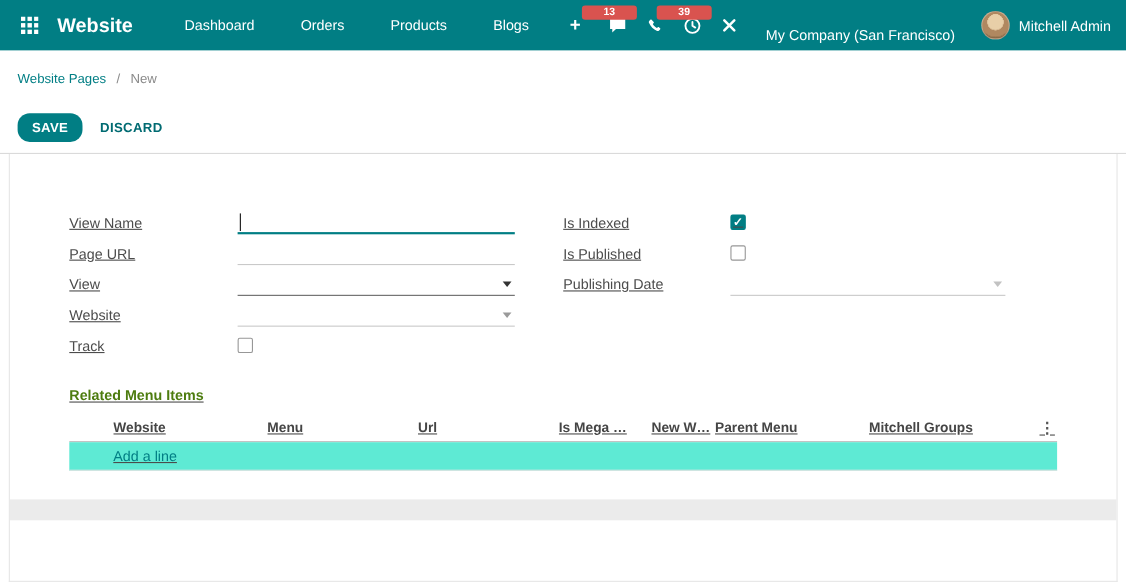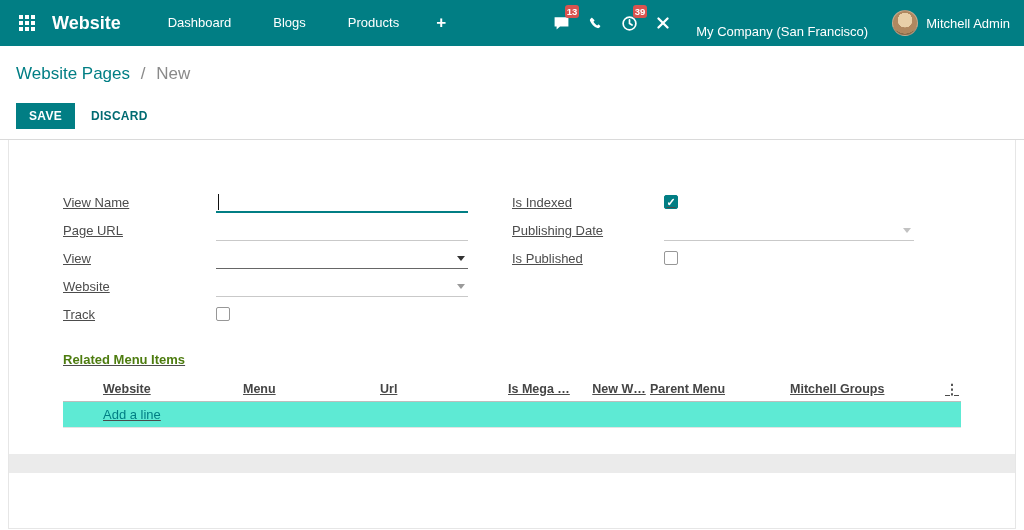--- a/index.html
+++ b/index.html
@@ -17,41 +17,41 @@
   }
   .icon-btn { width:34px; height:46px; display:flex; align-items:center; justify-content:center; cursor:pointer; }
   .brand { font-size:18px; font-weight:bold; margin:0 26px 0 8px; cursor:pointer; }
   .nav-menu { display:flex; align-items:center; height:46px;justify-content:space-between; }
   .nav-item { padding:0 21px; line-height:46px; font-size:13px; cursor:pointer; white-space:nowrap; }
   .nav-item.plus { font-size:17px; font-weight:bold; padding:0 16px; }
   .nav-right { margin-left:auto; display:flex; align-items:center; }
   .systray-btn { position:relative; width:34px; height:46px; display:flex; align-items:center; justify-content:center; cursor:pointer; }
   .badge {
     position:absolute; top:5px; right:-1px; background:#d9534f; color:#fff;
-    font-size:9.5px; font-weight:bold; padding:1px 2px; border-radius:3px; line-height:11px;
+    font-size:9.5px; font-weight:bold; padding:1px 20px; border-radius:3px; line-height:11px;
   }
   .company { margin:16px 14px 0 16px; font-size:13px; cursor:pointer; white-space:nowrap; }
   .user { display:flex; align-items:center; cursor:pointer; margin-left:10px; }
   .avatar {
     width:26px; height:26px; border-radius:50%;
     background:radial-gradient(circle at 50% 38%, #e8cfa8 0 38%, #b08860 39% 70%, #8a6b48 71%);
     display:inline-block; margin-right:8px; border:1px solid rgba(255,255,255,.3);
   }
   .user-name { font-size:13px; }
 
   
   .control-panel { background:#fff; padding:18px 16px 12px; border-bottom:1px solid #dadada; height:94px; }
-  .breadcrumb { font-size:17px; height:26px; }
+  .breadcrumb { font-size:12px; height:26px; }
   .bc-link { color:#017e84; cursor:pointer; }
   .bc-sep { color:#8a8a8a; margin:0 6px; }
   .bc-current { color:#8a8a8a; }
   .cp-buttons { margin-top:13px; display:flex; align-items:center; }
   .btn-save {
     background:#017e84; color:#fff; font-size:12px; font-weight:bold;
-    padding:6px 13px; border-radius:0; letter-spacing:.3px;
+    padding:6px 13px; border-radius:11px; letter-spacing:.3px;
   }
   .btn-discard { color:#016b72; font-size:12px; font-weight:bold; margin-left:16px; letter-spacing:.3px; }
 
   
   .content { margin:0 8px; background:#fff; border:1px solid #e6e6e6; border-top:none; height:389px; }
   .sheet { padding:48px 54px 0;text-decoration:underline; }
   .form-grid { display:flex; }
   .fcol { width:50%; }
   .frow { display:flex; align-items:center; height:28px; }
   .flabel { width:153px; color:#4c4c4c; font-size:13px; }
@@ -112,22 +112,23 @@
           <rect x="12" y="6" width="4" height="4"></rect>
         <rect x="0" y="12" width="4" height="4"></rect>
           <rect x="6" y="12" width="4" height="4"></rect>
           <rect x="12" y="12" width="4" height="4"></rect>
       </svg>
     </div>
     <div class="brand">Website</div>
 
     <nav class="nav-menu">
       <span class="nav-item">Dashboard</span>
+      <span class="nav-item">Orders</span>
+      <span class="nav-item">Products</span>
       <span class="nav-item">Blogs</span>
-      <span class="nav-item">Products</span>
       <span class="nav-item plus">+</span>
     </nav>
 
     <div class="nav-right">
       <div class="systray-btn">
         <span>
           <svg width="17" height="17" viewBox="0 0 16 16" fill="#ffffff">
             <path d="M1.5 2.2h13v8.6H6.6L3.4 13.6v-2.8H1.5z"></path>
           </svg>
         </span>
@@ -207,28 +208,28 @@
             <span class="cb"></span>
           </div>
         </div>
 
         <div class="fcol right">
           <div class="frow">
             <label class="flabel">Is Indexed</label>
             <span class="cb checked"></span>
           </div>
           <div class="frow">
+            <label class="flabel">Is Published</label>
+            <span class="cb"></span>
+          </div>
+          <div class="frow">
             <label class="flabel">Publishing Date</label>
             <div class="finput">
               <span class="caret light"></span>
             </div>
-          </div>
-          <div class="frow">
-            <label class="flabel">Is Published</label>
-            <span class="cb"></span>
           </div>
         </div>
       </div>
 
       <div class="section-title">Related Menu Items</div>
 
       <div class="list-table">
         <div class="thead">
           <span class="th sp"></span>
           <span class="th c0">Website</span>

